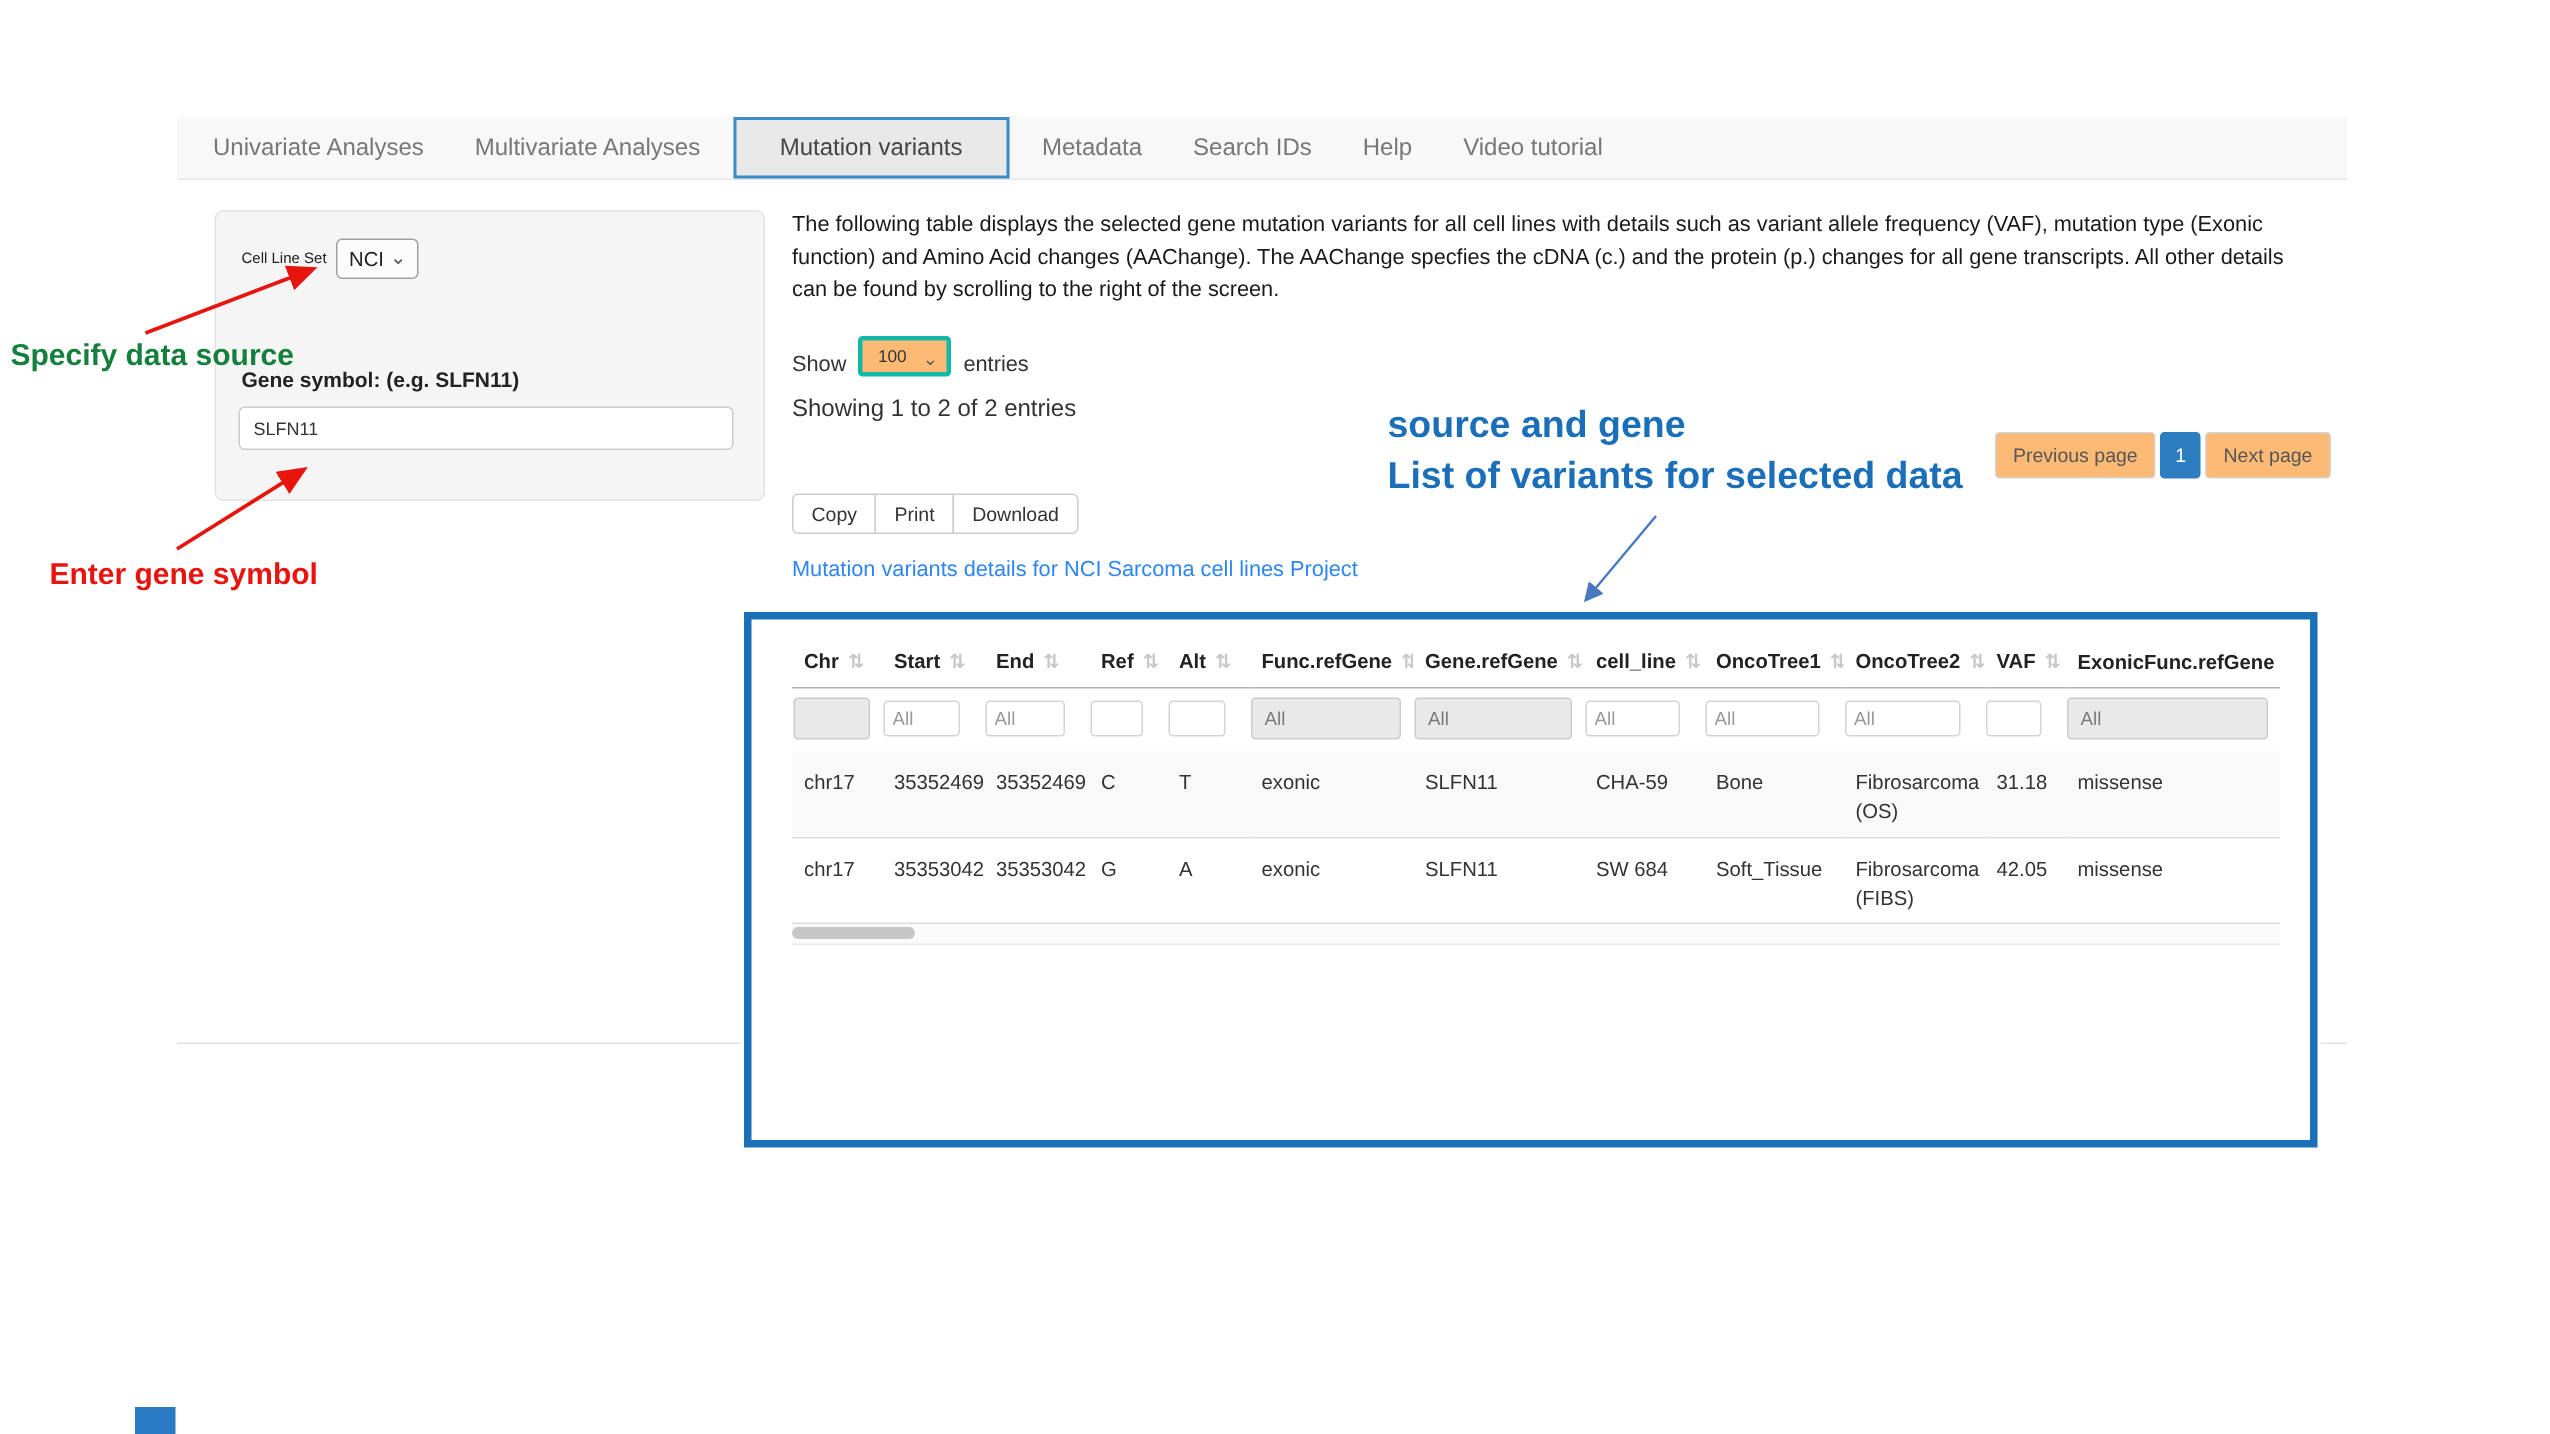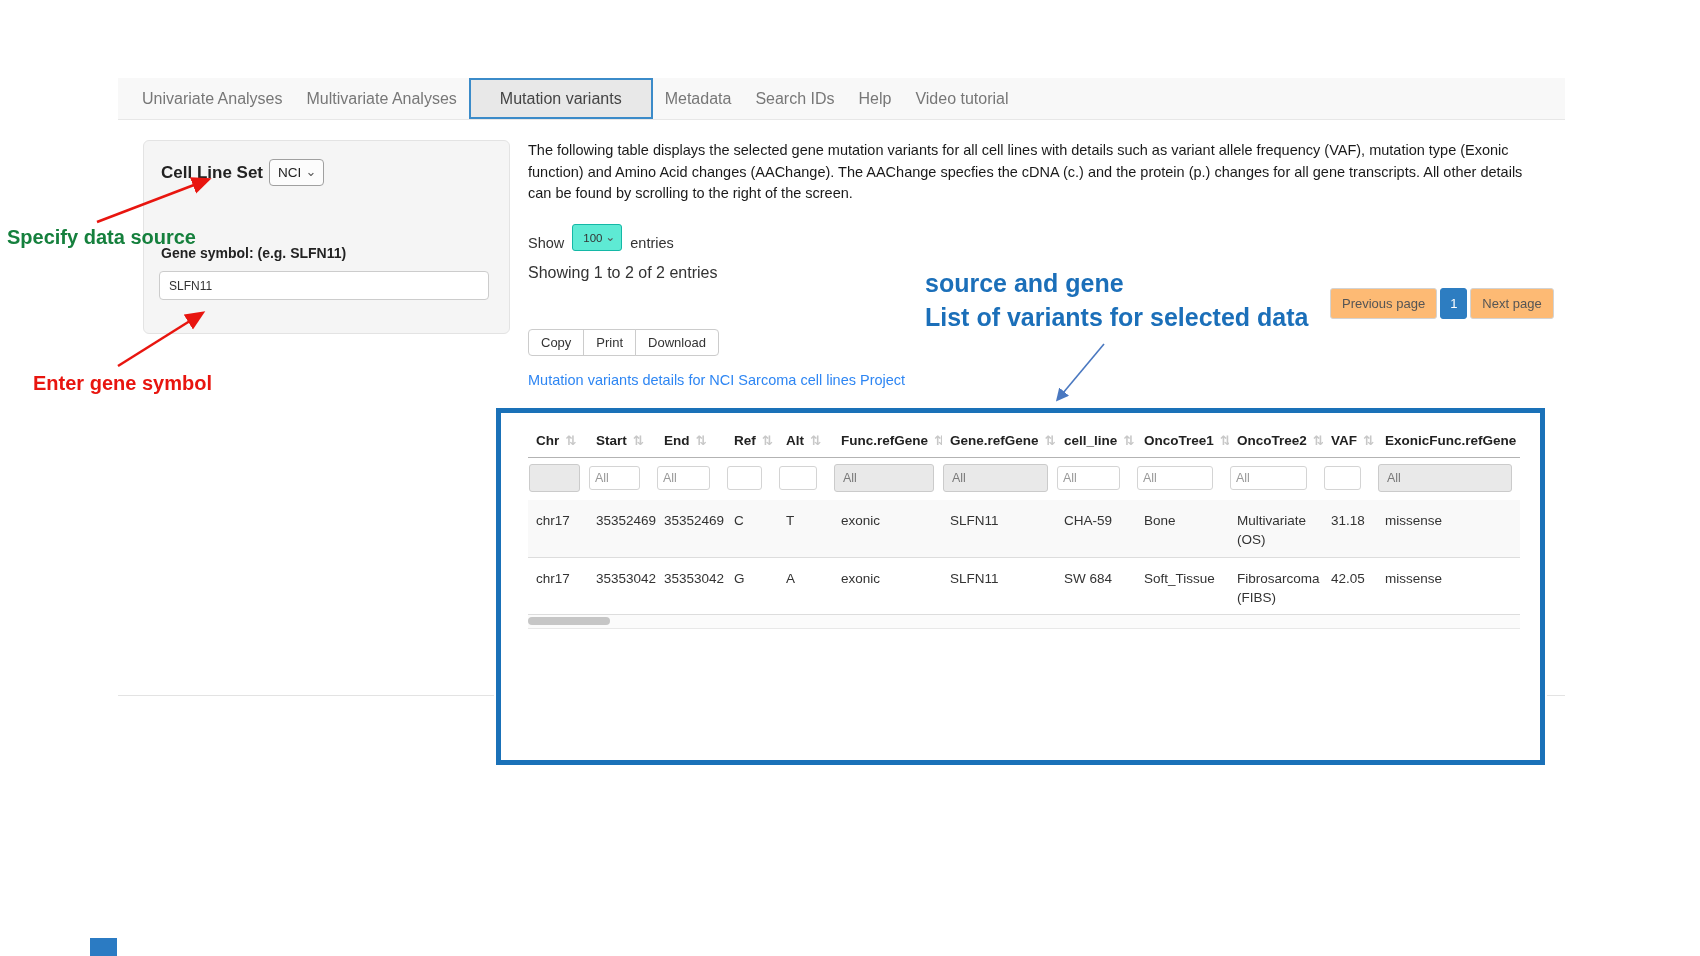--- a/index.html
+++ b/index.html
@@ -1,48 +1,48 @@
 <!DOCTYPE html>
 <html><head>
 <meta charset="utf-8">
 <style>
   html,body{margin:0;padding:0;background:#fff;}
   .page{position:relative;width:1700px;height:956px;background:#fff;overflow:hidden;
         font-family:"Liberation Sans","DejaVu Sans",sans-serif;color:#333;}
 
   
   .navbar{position:absolute;left:118px;top:78px;width:1447px;height:41px;background:#f8f8f8;
-          border-bottom:1px solid #e7e7e7;display:flex;align-items:center;}
+          border-bottom:1px solid #e7e7e7;display:flex;align-items:center;gap:10px;}
   .tab{font-size:16px;color:#777;padding:0 12px;height:41px;display:flex;align-items:center;cursor:default;white-space:nowrap;}
   .tab:first-child{margin-left:12px;}
   .tab.active{background:#e8e8e8;color:#444;border:2px solid #3b8bc9;height:37px;padding:0 29px;}
 
   
   .panel{position:absolute;left:143px;top:140px;width:365px;height:192px;background:#f5f5f5;
          border:1px solid #e3e3e3;border-radius:6px;}
   .cls-row{position:absolute;left:17px;top:18px;display:flex;align-items:center;}
-  .cls-label{font-weight:bold;font-size:17px;color:#222;margin-right:6px;}
+  .cls-label{font-weight:normal;font-size:10px;color:#222;margin-right:6px;}
   .sel{position:relative;background:#fcfcfc;border:1px solid #a0a0a0;border-radius:4px;height:25px;
        display:flex;align-items:center;padding:0 22px 0 8px;font-size:13.5px;color:#222;cursor:default;}
   .sel .chev{position:absolute;right:7px;top:4px;color:#555;font-size:13px;}
   .gene-label{position:absolute;left:17px;top:104px;font-weight:bold;font-size:14px;color:#222;}
   .gene-input{position:absolute;left:15px;top:130px;width:310px;height:27px;border:1px solid #ccc;border-radius:4px;
               font-size:12px;color:#333;padding:0 9px;font-family:inherit;background:#fff;}
 
   
   .red-note{position:absolute;font-size:20px;font-weight:bold;white-space:nowrap;}
   .red1{left:7px;top:226px;}
   .red2{left:33px;top:372px;}
   .blue-note{position:absolute;left:925px;top:266px;font-size:25px;font-weight:bold;line-height:34px;white-space:nowrap;}
   .arrows{position:absolute;left:0;top:0;width:1700px;height:956px;pointer-events:none;z-index:6;}
 
   
   .desc{position:absolute;left:528px;top:140px;width:998px;font-size:14.5px;line-height:21.5px;color:#1a1a1a;}
   .show-row{position:absolute;left:528px;top:224px;display:flex;align-items:flex-end;font-size:14.5px;color:#333;}
-  .len-sel{position:relative;margin:0 8px;width:50px;height:27px;border:1px solid #14b8a6;border-radius:3px;background:#5eead4;
+  .len-sel{position:relative;margin:0 8px;width:62px;height:27px;border:3px solid #14b8a6;border-radius:3px;background:#fdba74;
            display:flex;align-items:center;padding-left:10px;font-size:11.5px;color:#333;cursor:default;box-sizing:border-box;}
   .len-sel .chev{position:absolute;right:6px;top:5px;color:#555;font-size:12px;}
   .showing{position:absolute;left:528px;top:264px;font-size:16px;color:#333;}
   .btn-group{position:absolute;left:528px;top:329px;display:inline-flex;}
   .btn{border:1px solid #ccc;background:#fff;color:#333;font-size:13px;padding:5px 12px;margin-left:-1px;cursor:default;font-family:inherit;}
   .btn:first-child{border-radius:4px 0 0 4px;margin-left:0;}
   .btn:last-child{border-radius:0 4px 4px 0;}
   .table-link{position:absolute;left:528px;top:372px;font-size:14.5px;font-weight:normal;color:#2e86f3;cursor:pointer;white-space:nowrap;}
 
   
@@ -200,21 +200,21 @@
           <tr class="odd">
             <td>chr17</td>
             <td>35352469</td>
             <td>35352469</td>
             <td>C</td>
             <td>T</td>
             <td>exonic</td>
             <td>SLFN11</td>
             <td>CHA-59</td>
             <td>Bone</td>
-            <td>Multivariate (OS)</td>
+            <td>Fibrosarcoma (OS)</td>
             <td>31.18</td>
             <td>missense</td>
           </tr>
           <tr>
             <td>chr17</td>
             <td>35353042</td>
             <td>35353042</td>
             <td>G</td>
             <td>A</td>
             <td>exonic</td>

